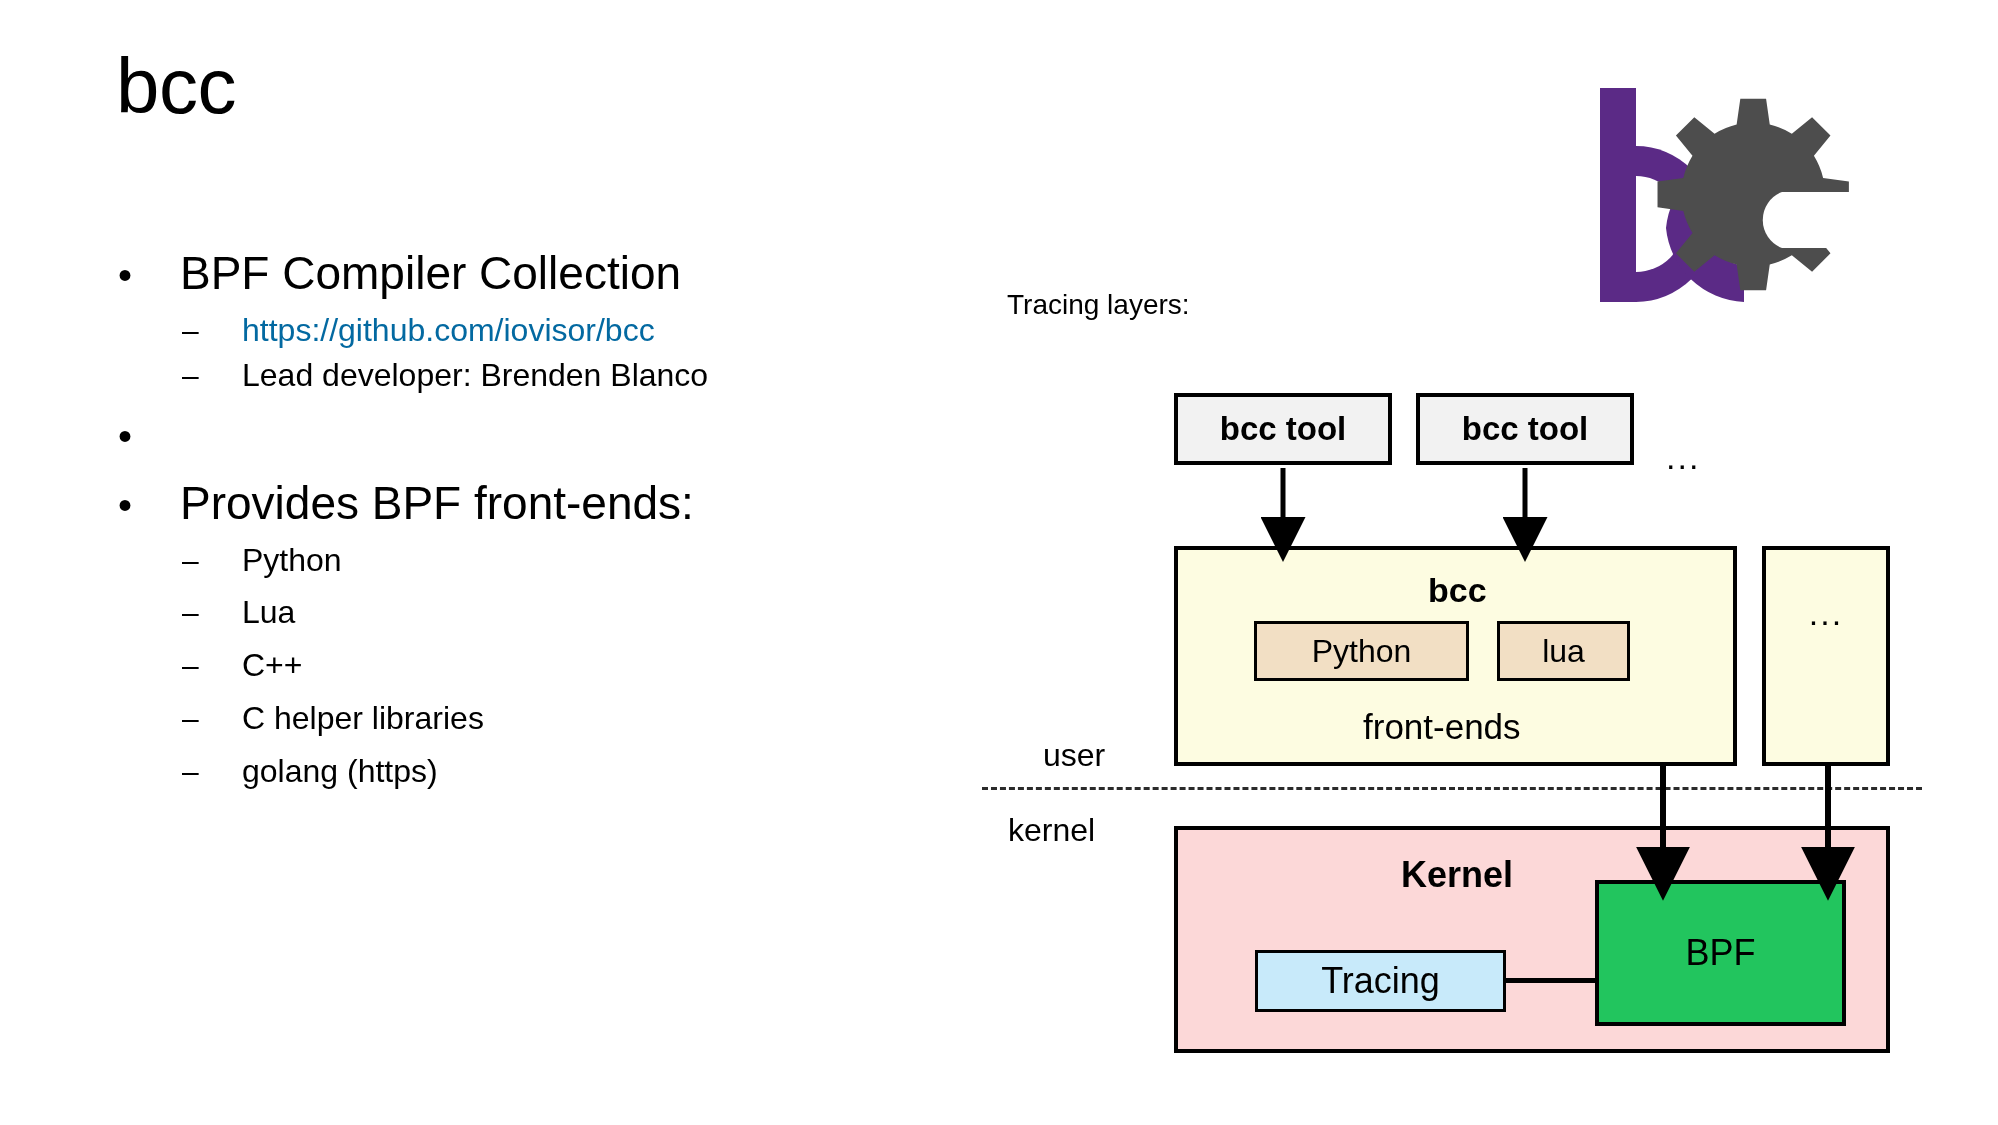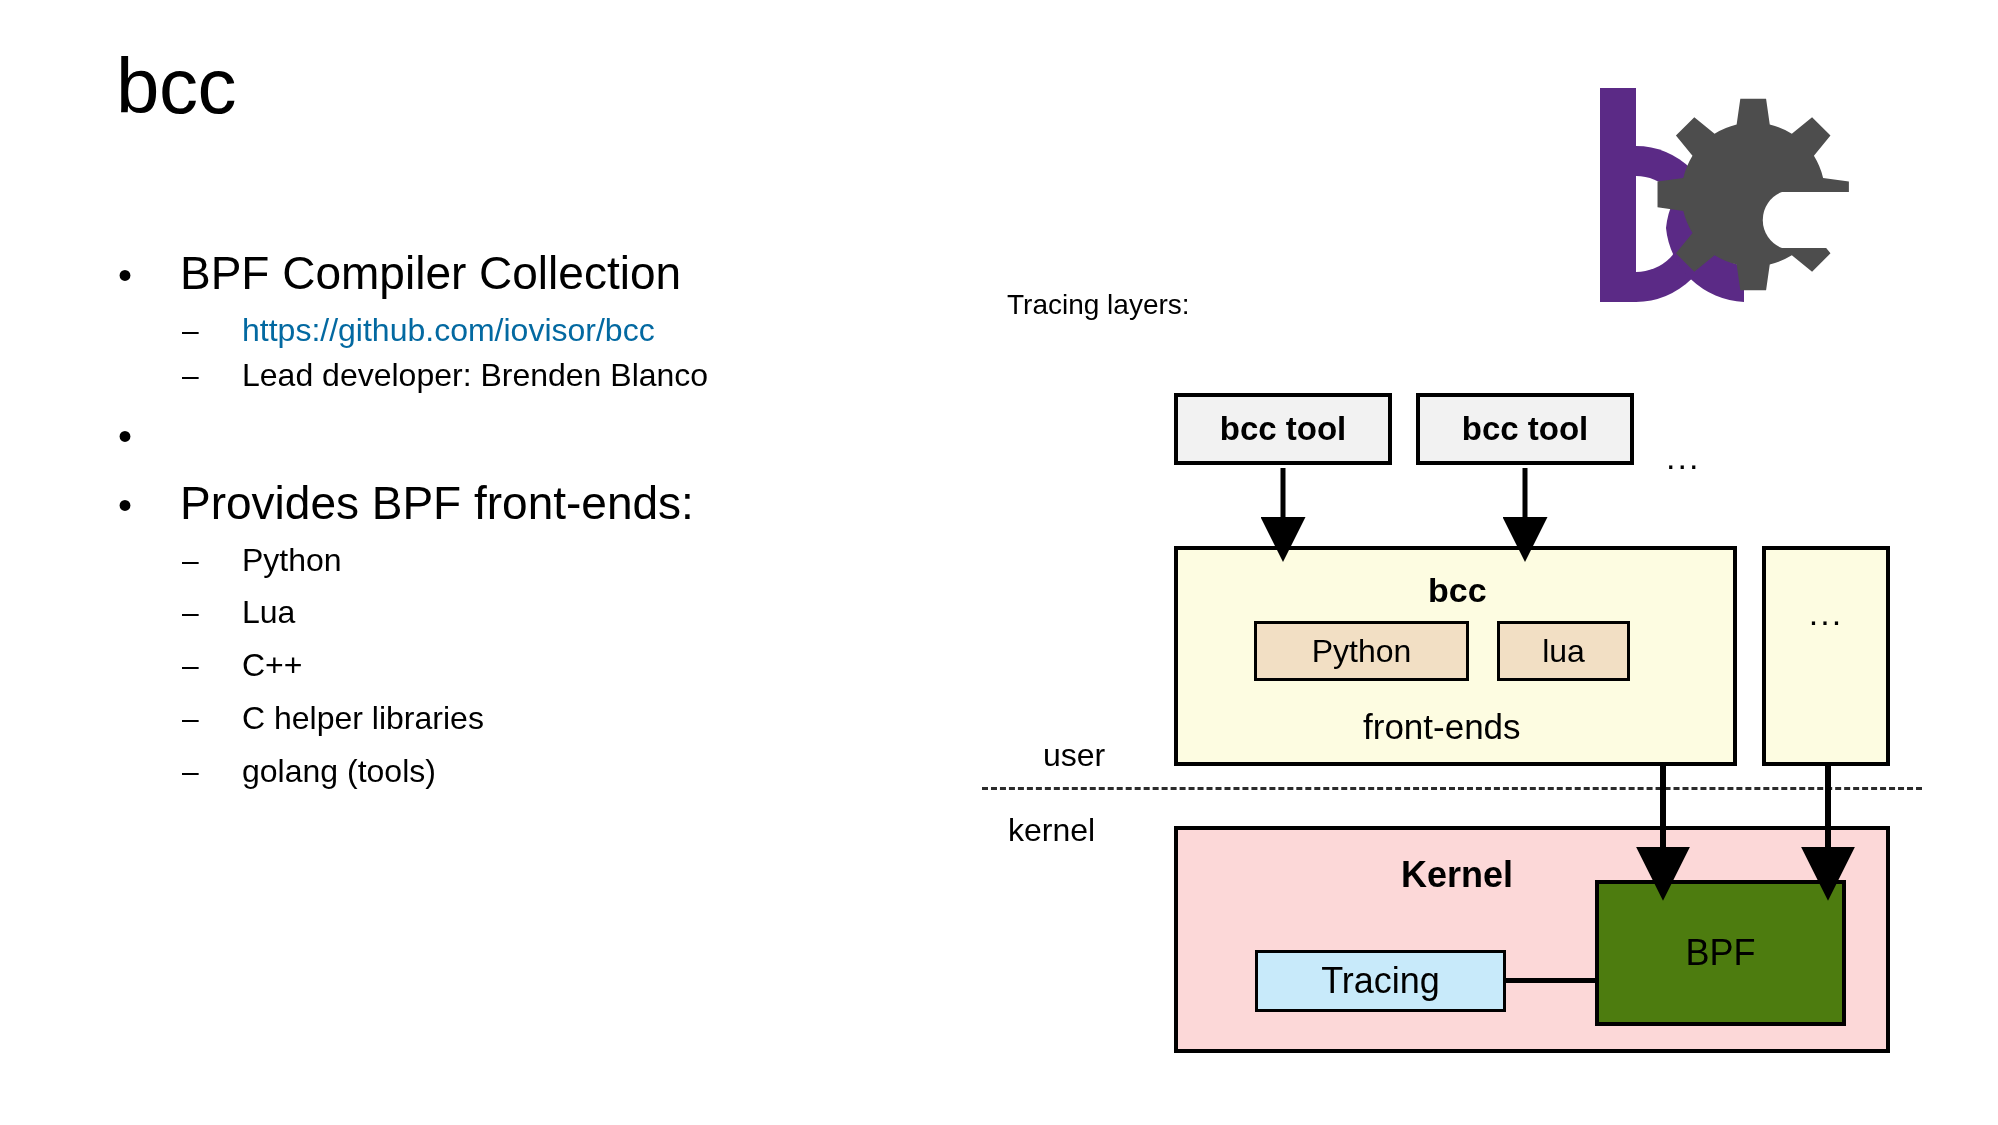--- a/index.html
+++ b/index.html
@@ -133,21 +133,21 @@
     background: #fdfce1;
   }
   #box-python, #box-lua {
     background: #f2dfc4;
     border-width: 3px;
   }
   #box-kernel {
     background: #fcd8d8;
   }
   #box-bpf {
-    background: #4d7c0f;
+    background: #22c55e;
     align-items: center;
   }
   #box-events {
     background: #c8eafa;
     border-width: 3px;
   }
   .ellipsis-plain {
     position: absolute;
     font-size: 34px;
     letter-spacing: 2px;
@@ -198,21 +198,21 @@
     <div class="bullet-l2 l2-group-tail">
       <span class="marker">–</span>
       <span>C++</span>
     </div>
     <div class="bullet-l2 l2-group-tail">
       <span class="marker">–</span>
       <span>C helper libraries</span>
     </div>
     <div class="bullet-l2 l2-group-tail">
       <span class="marker">–</span>
-      <span>golang (tools)</span>
+      <span>golang (https)</span>
     </div>
 
   </div>
 
   <div id="bcc-logo">
     <svg viewBox="0 0 285 230" width="285" height="230" xmlns="http://www.w3.org/2000/svg">
 
       <g fill="#5b2a86">
         <rect x="4" y="8" width="36" height="214"></rect>
         <path d="M40,66 a78,78 0 0 1 78,78 a78,78 0 0 1 -78,78 z"></path>

